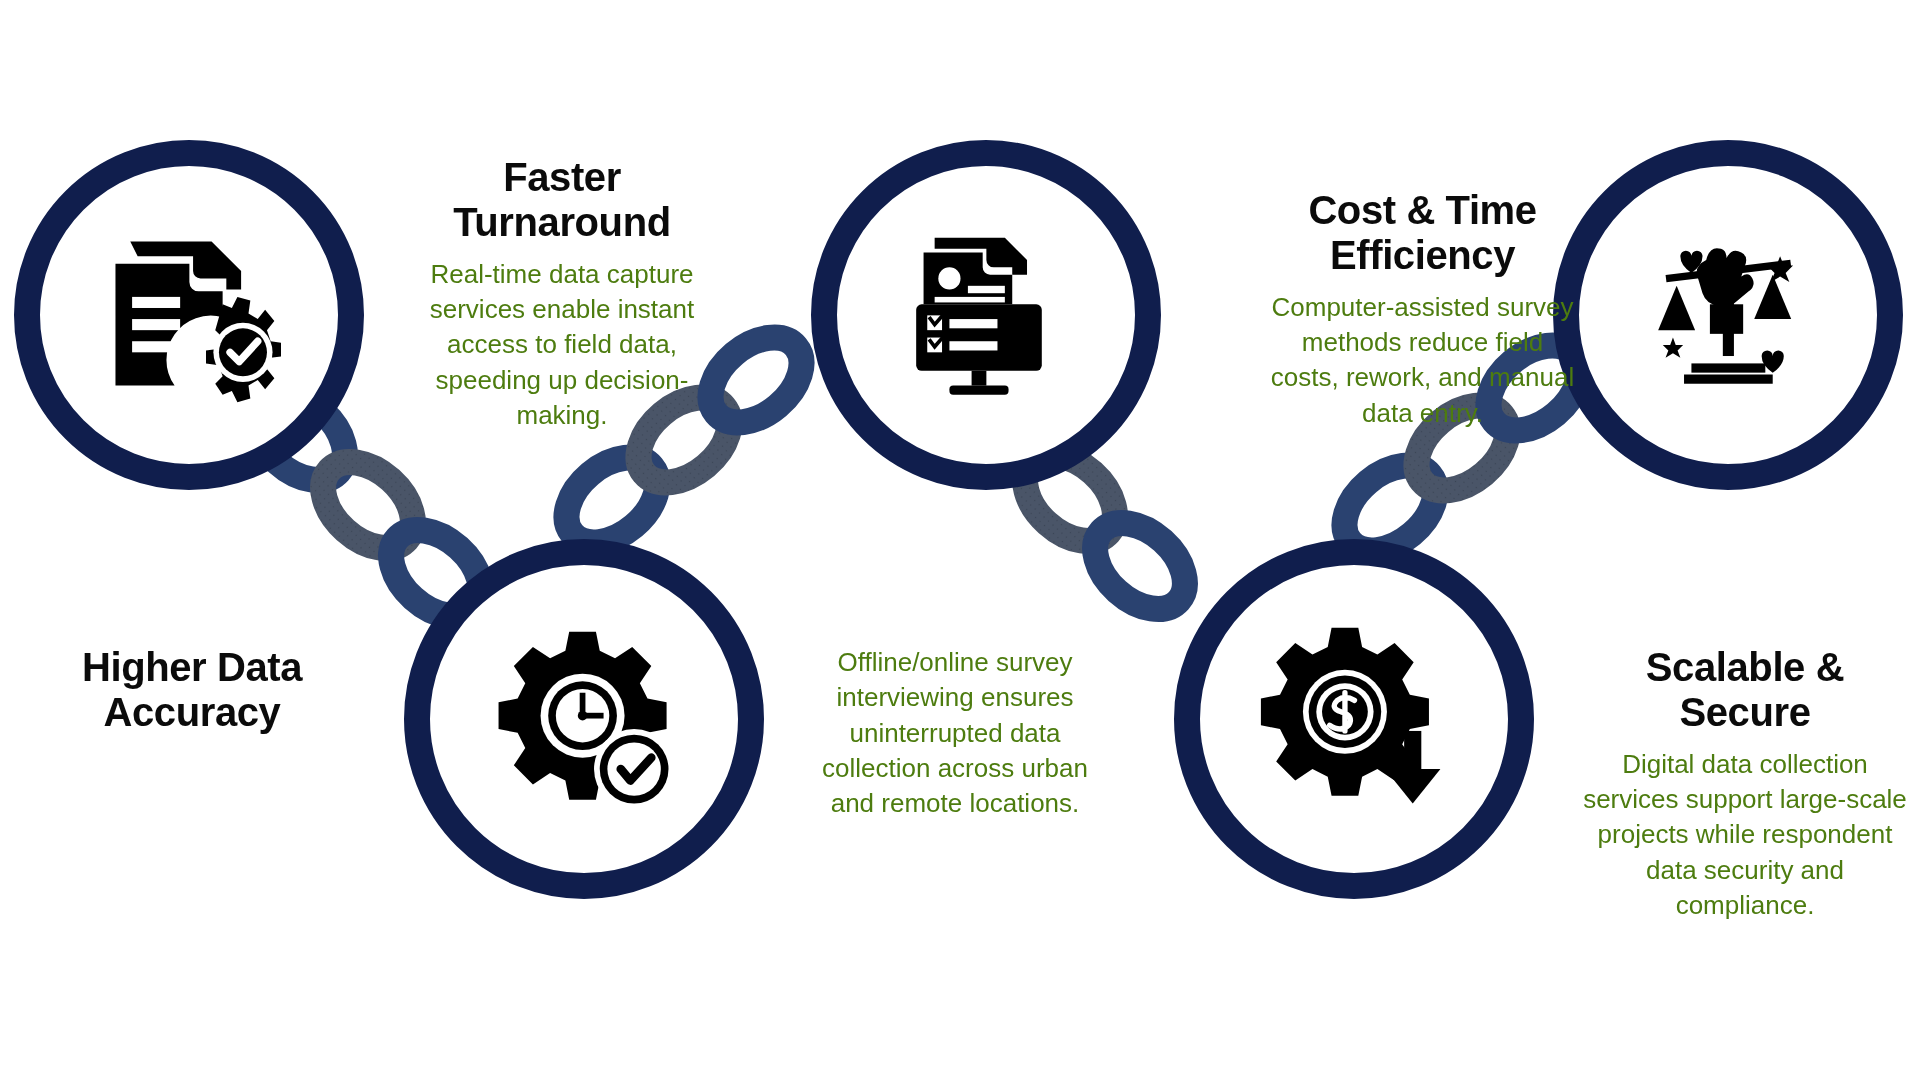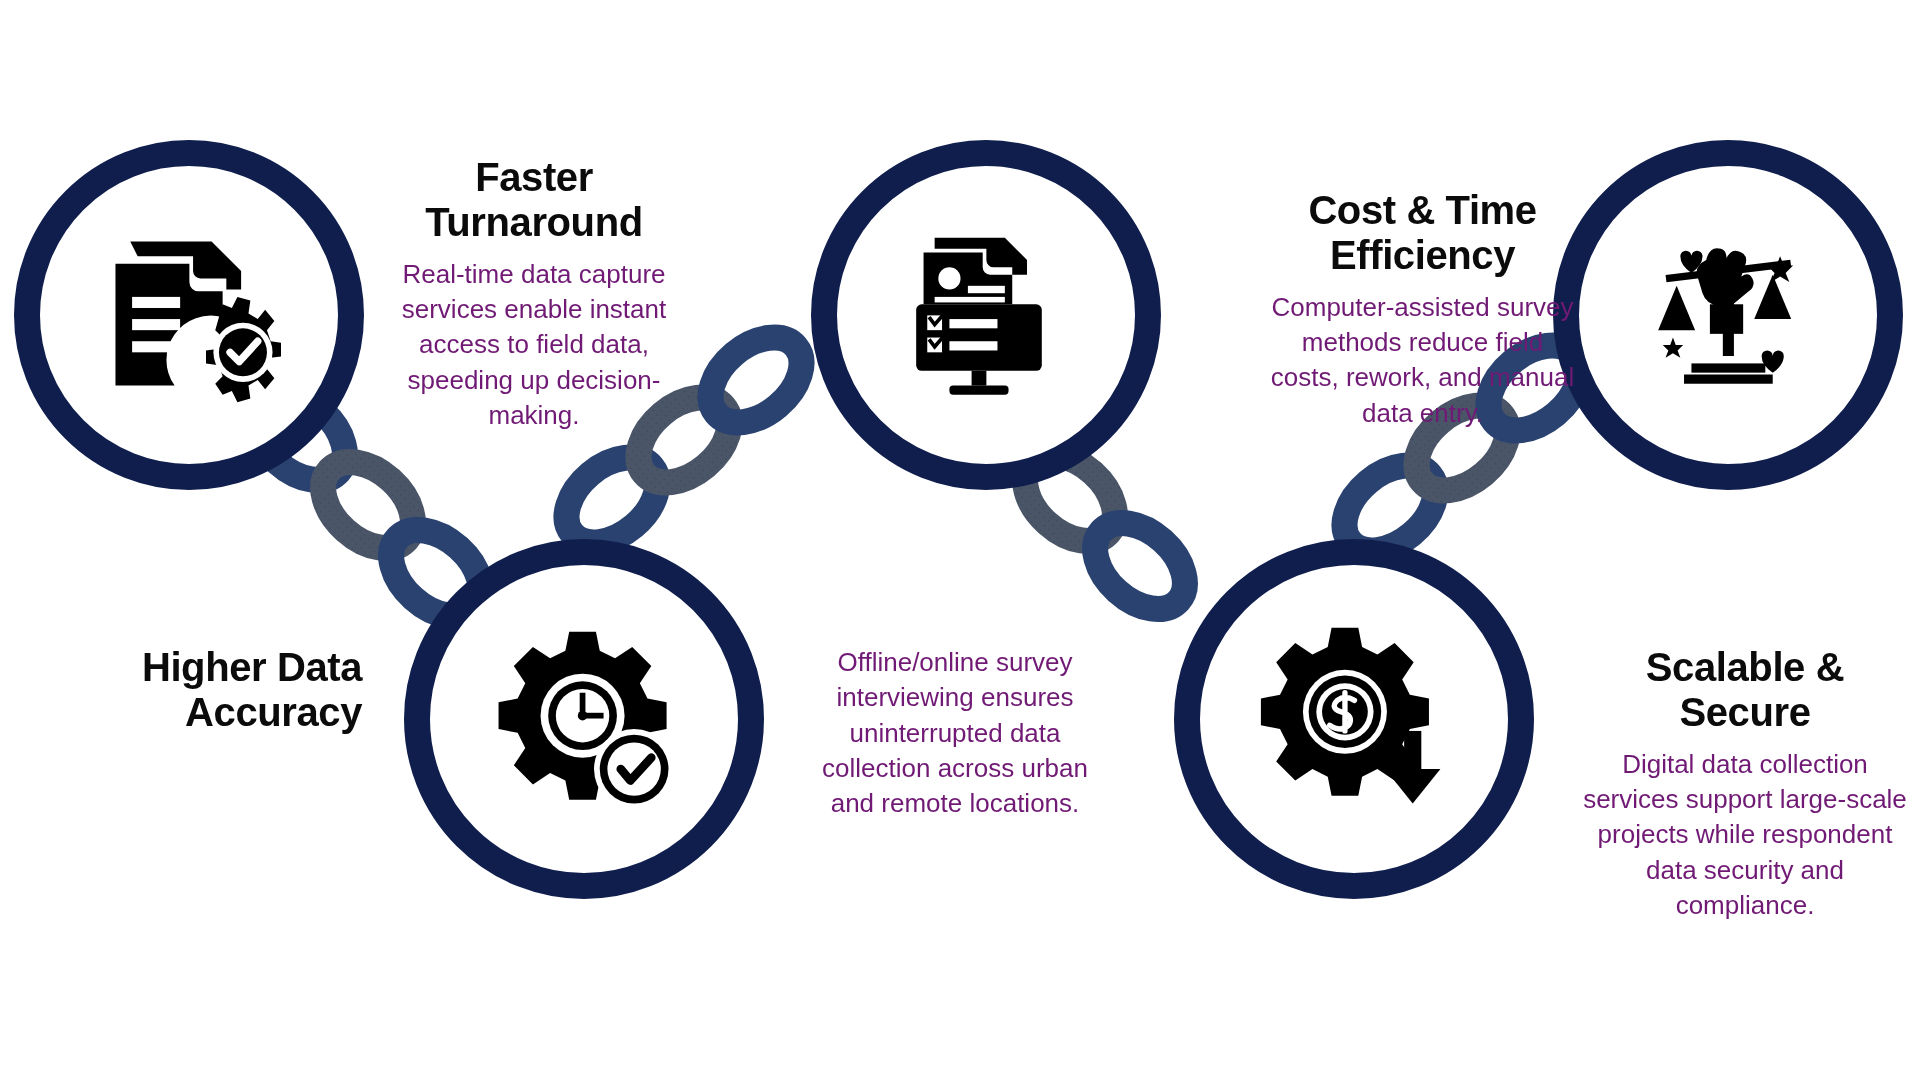--- a/index.html
+++ b/index.html
@@ -37,26 +37,26 @@
 
   
   .block { position:absolute; z-index:4; text-align:center; color:#111111; }
   .block h3 {
     font-size:40px; font-weight:700; line-height:1.12;
     letter-spacing:-0.4px; color:#0b0b0b;
     margin-bottom:12px;
   }
   .block p {
     font-size:26px; font-weight:400; line-height:1.36;
-    color:#701a75;
-  }
-
-  .t1 { left:384px;  top:155px;  width:300px; }
+    color:#4d7c0f;
+  }
+
+  .t1 { left:412px;  top:155px;  width:300px; }
   .t2 { left:1270px; top:188px;  width:305px; }
-  .t3 { left:22px;   top:645px;  width:340px;text-align:right; }
+  .t3 { left:22px;   top:645px;  width:340px; }
   .t4 { left:800px;  top:645px;  width:310px; }
   .t5 { left:1580px; top:645px;  width:330px; }
 </style>
 </head>
 <body>
 
 <div id="stage">
 
   <svg class="chain-layer" viewBox="0 0 1920 1080" preserveAspectRatio="none">
     <defs>

